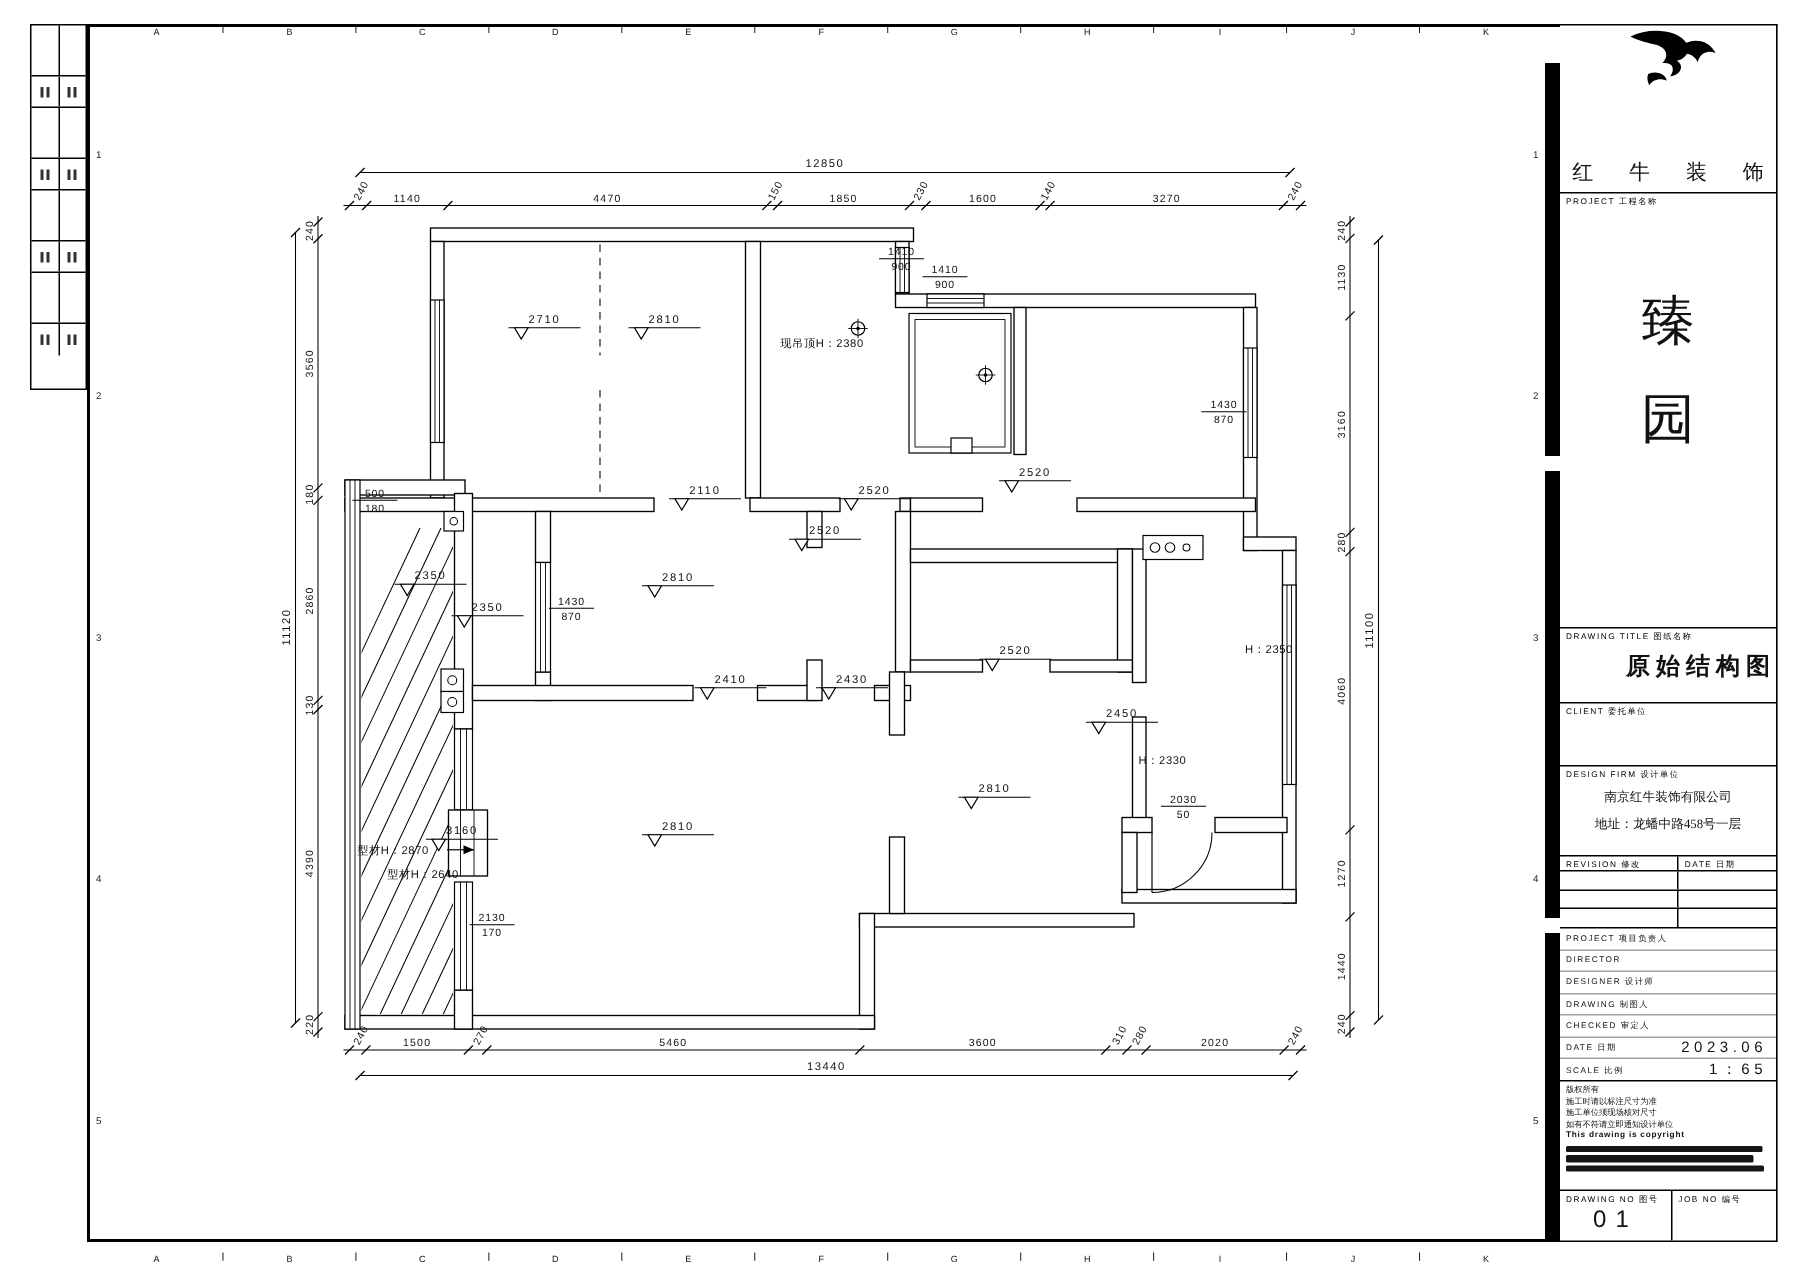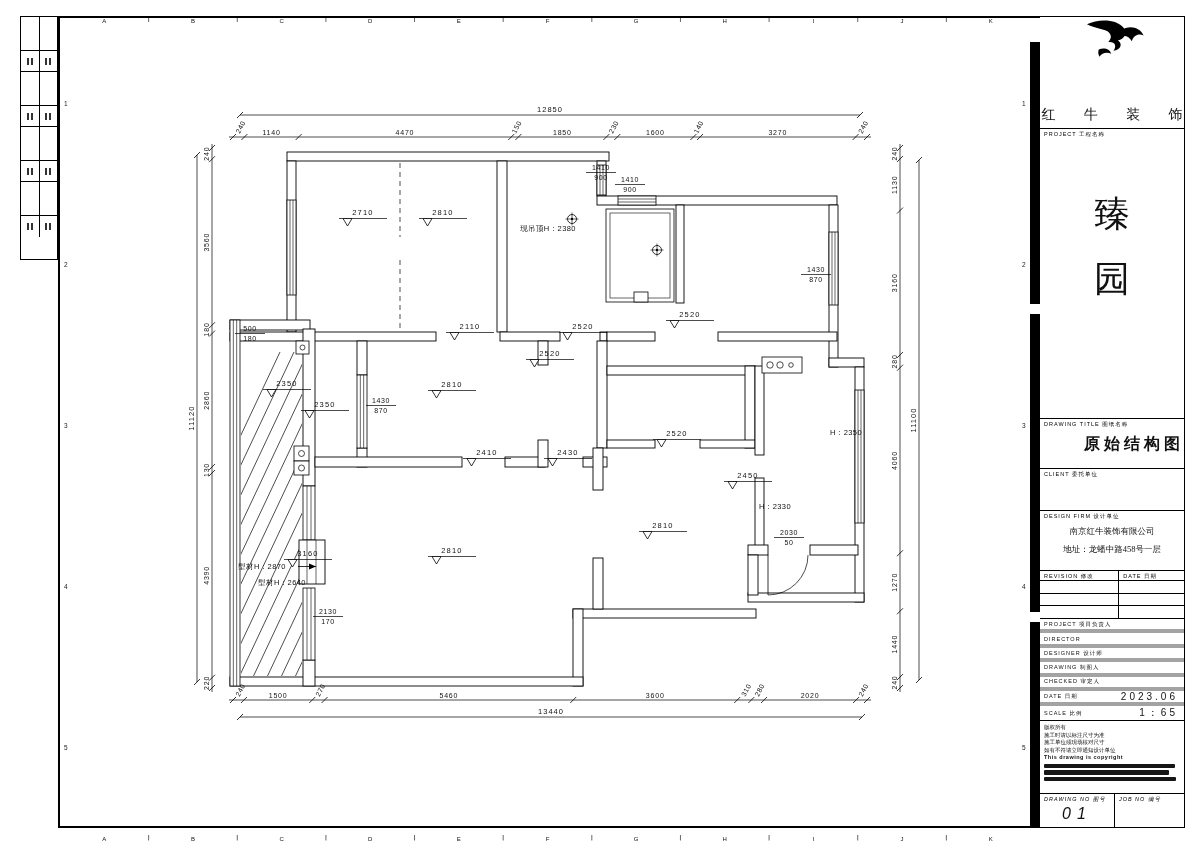--- a/index.html
+++ b/index.html
@@ -27,47 +27,47 @@
   .gnum{position:absolute;font-size:6.5px;color:#222;}
   
   #plan-svg{position:absolute;left:0;top:0;}
   
   .tblock{position:absolute;left:1040px;top:16px;width:145px;height:812px;
     box-sizing:border-box;border:1.5px solid #000;border-left:none;
     display:flex;flex-direction:column;background:#fff;}
   .sec{border-bottom:1.2px solid #000;box-sizing:border-box;position:relative;}
   .lbl{font-size:5.5px;letter-spacing:1px;padding:2px 0 0 4px;color:#000;white-space:nowrap;}
   .tb-logo{height:112px;display:flex;flex-direction:column;align-items:center;justify-content:flex-end;}
-  .brand{font-family:Liberation Mono, monospace;font-size:14px;letter-spacing:10px;
+  .brand{font-family:Liberation Sans, sans-serif;font-size:14px;letter-spacing:10px;
     padding-bottom:4px;white-space:nowrap;margin-left:10px;margin-top:36px;}
   .tb-project{height:290px;}
   .projname{margin-top:52px;display:flex;flex-direction:column;align-items:center;gap:16px;
     font-family:"Liberation Serif",serif;font-size:36px;}
   .tb-title{height:50px;}
   .dwgtitle{font-size:16px;font-weight:bold;letter-spacing:4px;text-align:right;padding:6px 0 0 10px;}
   .tb-client{height:42px;}
   .tb-firm{height:60px;}
   .firmline{font-family:"Liberation Serif",serif;font-size:8.5px;text-align:center;margin-top:6px;}
   .tb-rev{height:48px;display:flex;flex-direction:column;}
   .revhead{display:flex;border-bottom:1px solid #000;}
   .revhead .h1{width:55%;border-right:1px solid #000;box-sizing:border-box;}
   .revhead .h2{flex:1;}
   .revrow{flex:1;display:flex;border-bottom:1px solid #000;}
   .revrow:last-child{border-bottom:none;}
   .revrow .h1{width:55%;border-right:1px solid #000;box-sizing:border-box;}
   .tb-staff{height:102px;display:flex;flex-direction:column;}
-  .srow{flex:1;border-bottom:4px solid #a3a3a3;display:flex;align-items:center;justify-content:space-between;}
+  .srow{flex:1;border-bottom:1px solid #a3a3a3;display:flex;align-items:center;justify-content:space-between;}
   .srow:last-child{border-bottom:none;gap:43px;}
   .srow .sl{font-size:5.5px;letter-spacing:1px;padding-left:4px;white-space:nowrap;}
   .srow .sv{font-size:10px;letter-spacing:3px;padding-right:6px;white-space:nowrap;}
   .tb-notes{height:73px;padding:3px 4px;box-sizing:border-box;}
   .note{font-size:5.5px;line-height:7.5px;white-space:nowrap;}
   .note.en{font-weight:bold;letter-spacing:.5px;}
   .smudge{height:4.5px;background:#161616;border-radius:1px;margin-top:2px;}
-  .tb-bottom{flex:1;display:flex;border-bottom:none;font-style:italic;}
+  .tb-bottom{flex:1;display:flex;border-bottom:none;}
   .tb-bottom .bcell{position:relative;box-sizing:border-box;}
   .tb-bottom .b1{width:52%;border-right:1.2px solid #000;}
   .tb-bottom .b2{flex:1;}
   .dwgno{font-size:16px;letter-spacing:6px;text-align:center;margin-top:2px;}
 </style>
 </head>
 <body>
 
 <div class="frame"></div>
 

